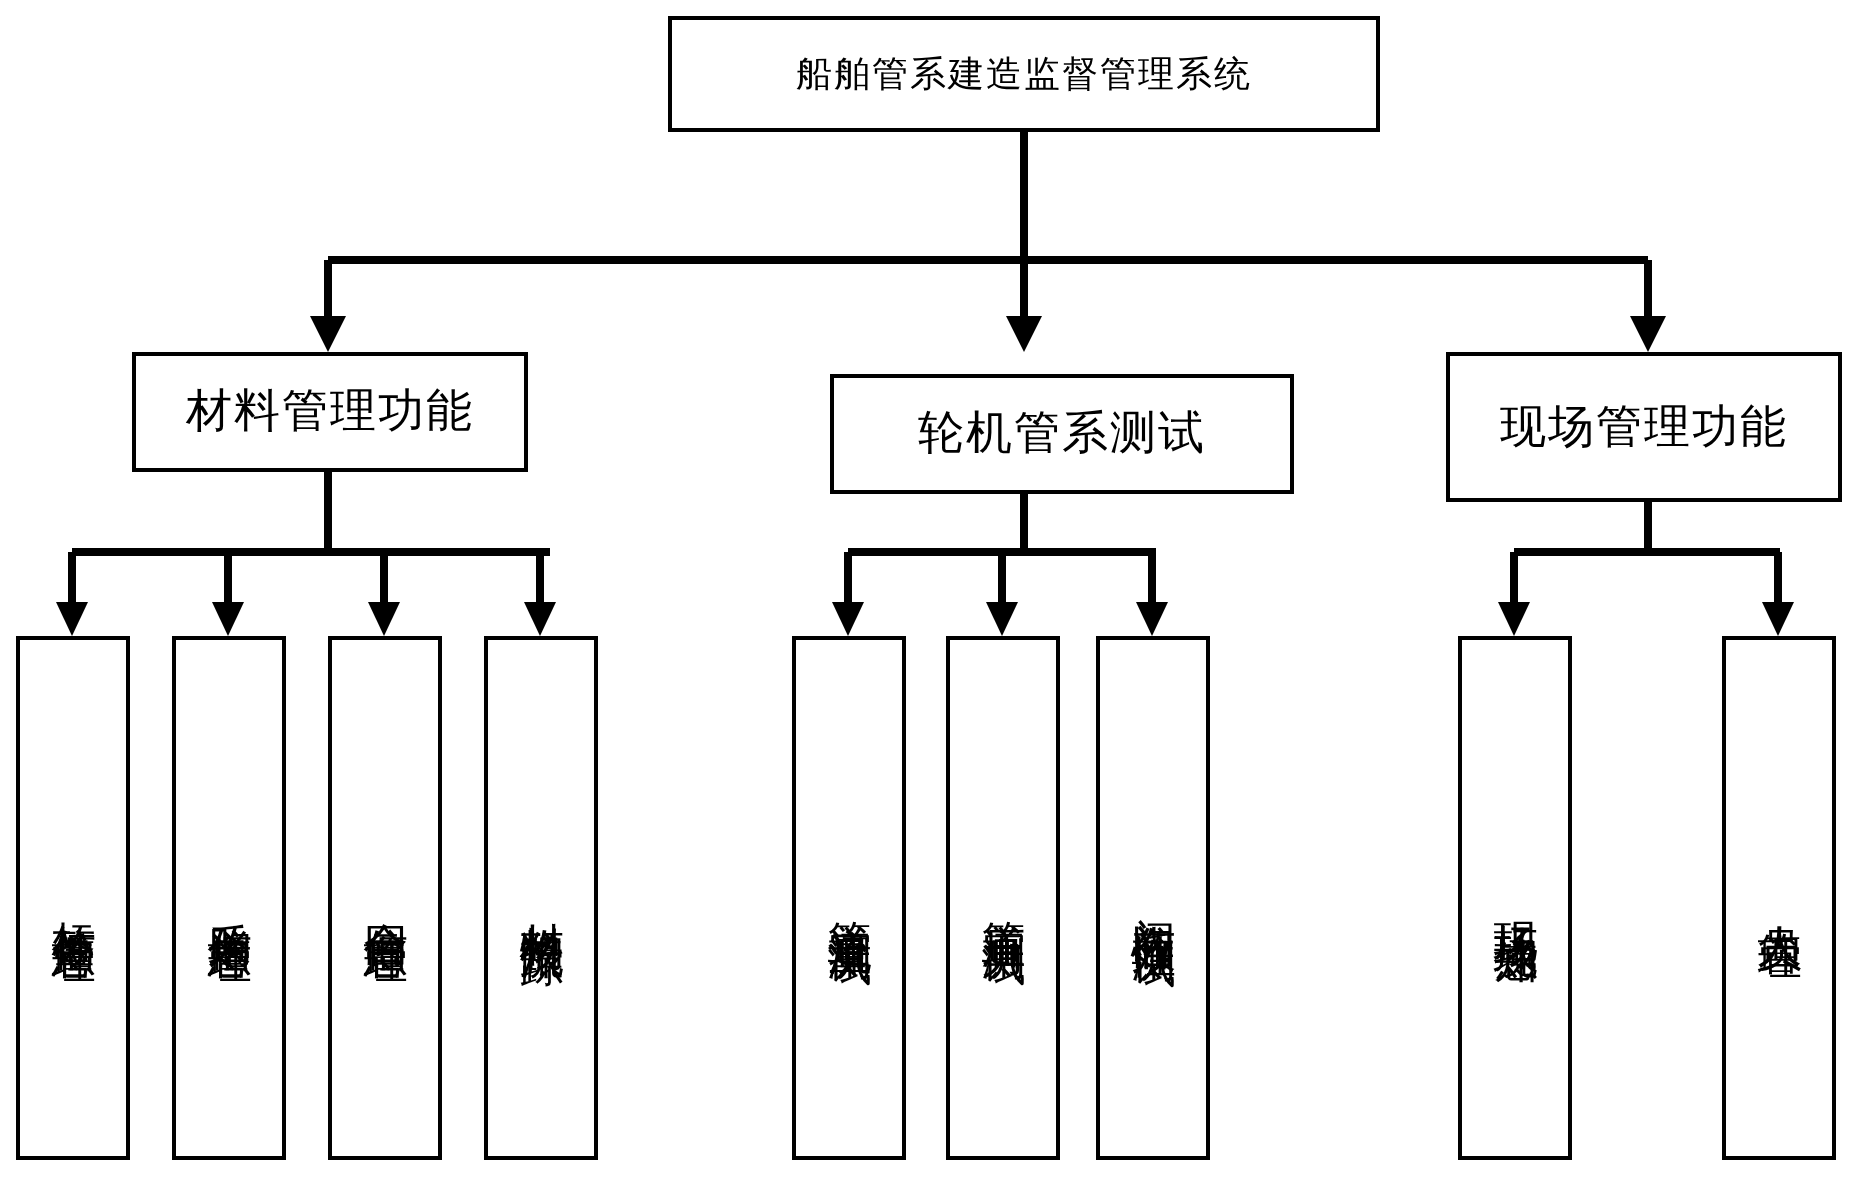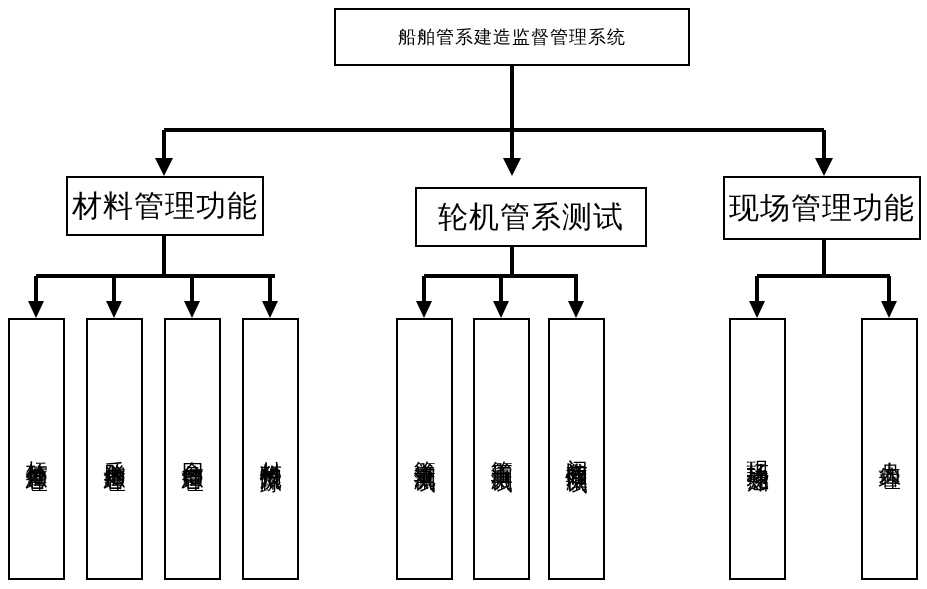--- a/index.html
+++ b/index.html
@@ -25,21 +25,21 @@
     justify-content: center;
     text-align: center;
     color: #000000;
     line-height: 1.12;
   }
   .node.root {
     font-size: 18px;
     letter-spacing: 1px;
   }
   .node.level2 {
-    font-size: 30px;
+    font-size: 23px;
     letter-spacing: 1px;
   }
   .node.leaf {
     font-size: 22px;
     writing-mode: vertical-rl;
     text-orientation: upright;
     letter-spacing: 2px;
     padding: 6px 0;
   }
   .node.leaf .txt {
@@ -112,21 +112,21 @@
   <div class="node root" style="left:334px; top:8px; width:356px; height:58px;">
     <span class="txt">船舶管系建造监督管理系统</span>
   </div>
 
   <div class="node level2" style="left:66px; top:176px; width:198px; height:60px;">
     <span class="txt">材料管理功能</span>
   </div>
   <div class="node level2" style="left:415px; top:187px; width:232px; height:60px;">
     <span class="txt">轮机管系测试</span>
   </div>
-  <div class="node level2" style="left:723px; top:176px; width:198px; height:64px;">
+  <div class="node level2" style="left:723px; top:176px; width:198px; height:75px;">
     <span class="txt">现场管理功能</span>
   </div>
 
   <div class="node leaf" style="left:8px; top:318px; width:57px; height:262px;">
     <span class="txt">标签信息管理</span>
   </div>
   <div class="node leaf" style="left:86px; top:318px; width:57px; height:262px;">
     <span class="txt">采购信息管理</span>
   </div>
   <div class="node leaf" style="left:164px; top:318px; width:57px; height:262px;">

